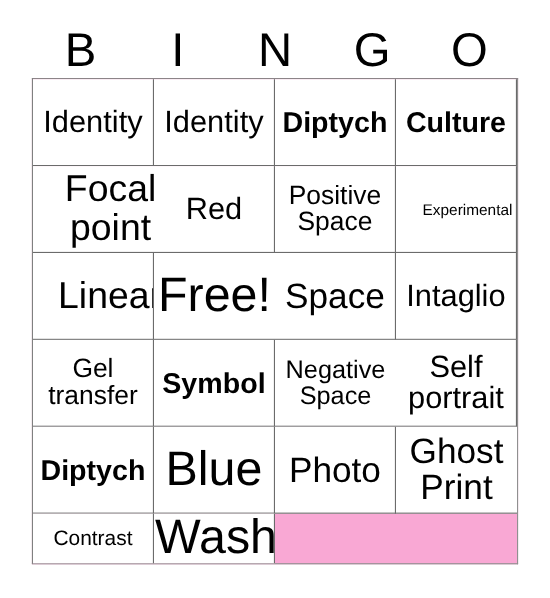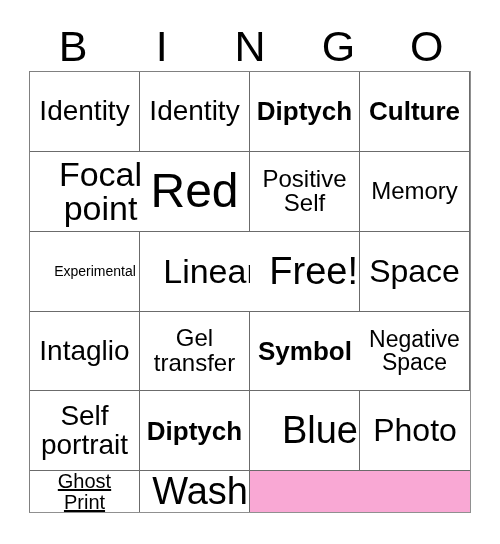--- a/index.html
+++ b/index.html
@@ -83,25 +83,25 @@
     color: #000000;
   }
   
   .fs-15 { font-size: 14px; padding-left: 21px; }
   .fs-17 { font-size: 17px; }
   .fs-19 { font-size: 19px; }
   .fs-23 { font-size: 23px; }
   .fs-24 { font-size: 24px; }
   .fs-26 { font-size: 26px; font-weight: bold; }
   .fs-28 { font-size: 28px; }
-  .fs-30 { font-size: 20px; text-decoration: underline; }
+  .fs-30 { font-size: 32px; }
   .fs-32 { font-size: 32px; }
   .fs-34 { font-size: 34px; margin-left: 31px; }
-  .fs-38 { font-size: 38px; text-align: right; }
-  .fs-40 { font-size: 48px; }
+  .fs-38 { font-size: 44px; }
+  .fs-40 { font-size: 28px; }
 </style>
 </head>
 <body>
 
 <div id="bingo-card">
 
   <div id="header-row">
     <div class="header-letter">B</div>
     <div class="header-letter">I</div>
     <div class="header-letter">N</div>
@@ -125,24 +125,21 @@
       </div>
     <div class="cell">
         <span class="cell-text fs-34">Focal
 point</span>
       </div>
     <div class="cell">
         <span class="cell-text fs-40">Red</span>
       </div>
     <div class="cell">
         <span class="cell-text fs-24">Positive
-Self</span>
-      </div>
-    <div class="cell">
-        <span class="cell-text fs-24">Memory</span>
+Space</span>
       </div>
 
     <div class="cell">
         <span class="cell-text fs-15">Experimental</span>
       </div>
     <div class="cell">
         <span class="cell-text fs-34">Linear</span>
       </div>
     <div class="cell">
         <span class="cell-text fs-38">Free!</span>
@@ -177,17 +174,20 @@
         <span class="cell-text fs-38">Blue</span>
       </div>
     <div class="cell">
         <span class="cell-text fs-32">Photo</span>
       </div>
     <div class="cell">
         <span class="cell-text fs-30">Ghost
 Print</span>
       </div>
     <div class="cell">
+        <span class="cell-text fs-19">Contrast</span>
+      </div>
+    <div class="cell">
         <span class="cell-text fs-38">Wash</span>
       </div>
   </div>
 
 </div>
 
 </body></html>

